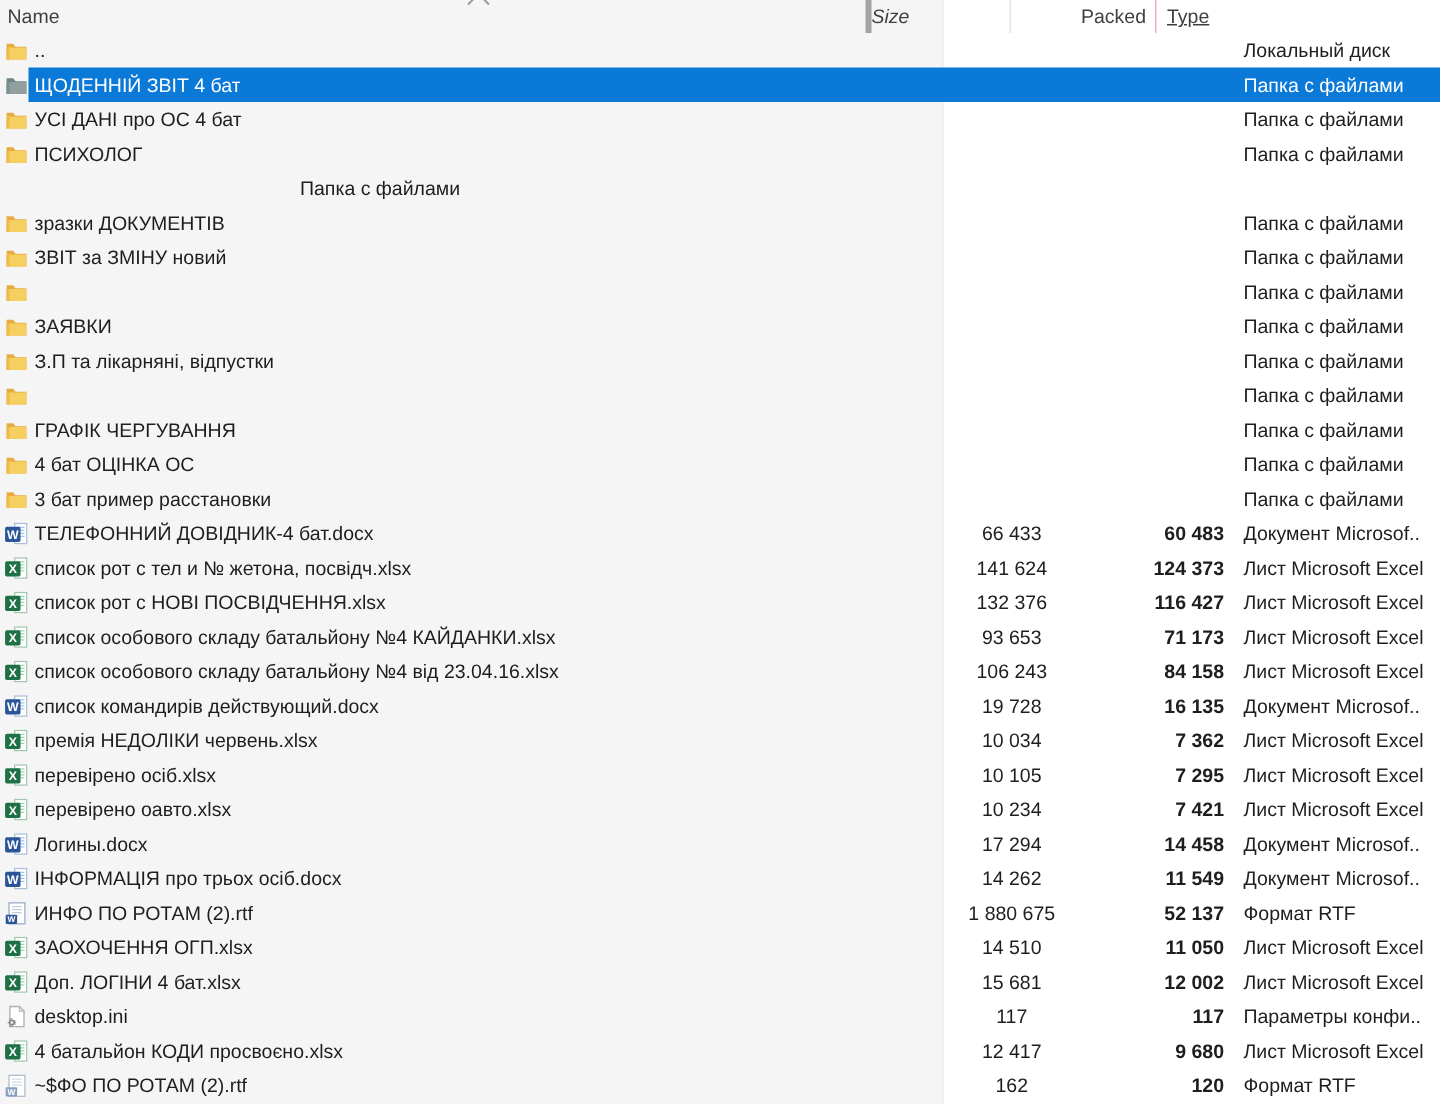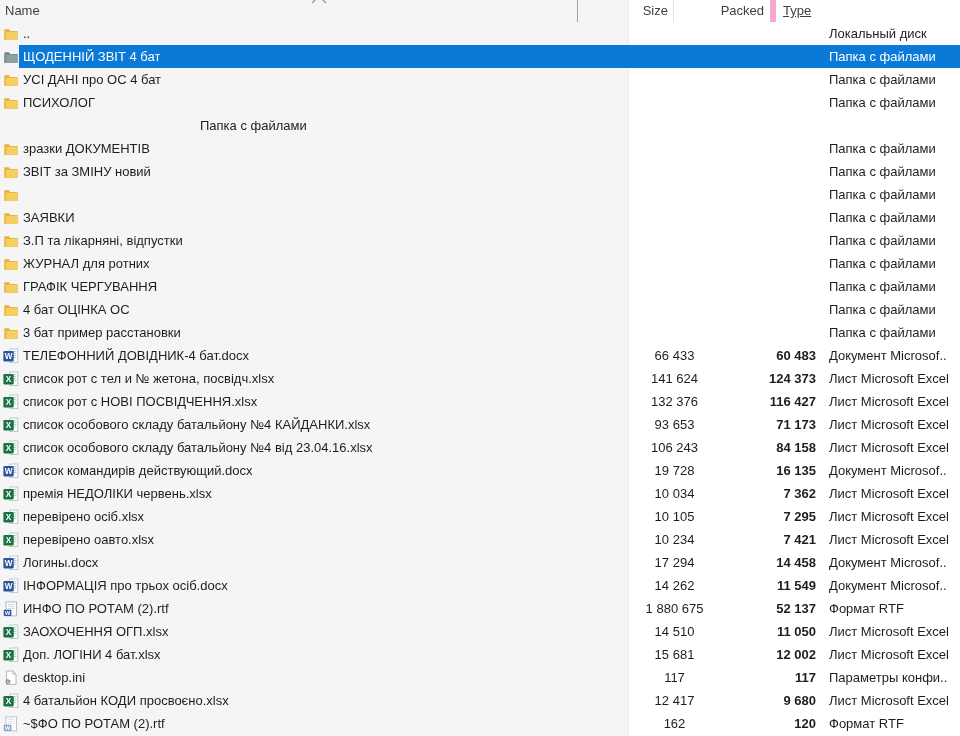--- a/index.html
+++ b/index.html
@@ -5,23 +5,23 @@
   html,body{margin:0;padding:0;background:#fff;}
   .window{
     position:relative;width:960px;height:736px;overflow:hidden;background:#ffffff;
     font-family:"Liberation Sans","DejaVu Sans",sans-serif;font-size:13px;color:#1e1e1e;
   }
   
   .sort-tint{position:absolute;left:0;top:0;width:628px;height:736px;background:#f5f5f6;border-right:1px solid #ececee;}
   .header{position:relative;display:flex;height:22px;line-height:22px;color:#3f3f3f;}
   .hcell{box-sizing:border-box;white-space:nowrap;overflow:hidden;}
   .col-name{width:577px;padding-left:5px;}
-  .col-size{width:96px;text-align:right;padding-right:5px;border-left:1px solid #a3a3a3;}
+  .col-size{width:96px;text-align:left;padding-right:5px;border-left:4px solid #a3a3a3;font-style:italic;}
   .col-packed{width:97px;text-align:right;padding-right:6px;border-left:1px solid #e3e3e5;}
-  .col-type{flex:1;padding-left:7px;border-left:6px solid #f9a8d4;text-decoration:underline;}
+  .col-type{flex:1;padding-left:7px;border-left:1px solid #f9a8d4;text-decoration:underline;}
   .sort-indicator{position:absolute;left:308px;top:0;width:22px;height:5px;overflow:hidden;pointer-events:none;}
   .sort-indicator svg{position:absolute;top:-7px;left:0;}
   .rows{position:relative;}
   .row{position:relative;display:flex;height:23px;line-height:23px;}
   .row .cell{box-sizing:border-box;position:relative;z-index:1;white-space:nowrap;overflow:hidden;}
   .row .c-name{width:629px;display:flex;align-items:center;padding-left:3px;}
   .row .c-size{width:96px;text-align:center;padding-right:5px;}
   .row .c-packed{width:97px;text-align:right;padding-right:6px;font-weight:bold;}
   .row .c-type{flex:1;padding-left:7px;}
   .icon{width:16px;height:16px;flex:none;display:inline-flex;margin-right:4px;}
@@ -202,21 +202,20 @@
       <div class="row">
 
     <div class="cell c-name">
       <span class="icon">
             <svg viewBox="0 0 16 16">
               <path d="M1.4 3.2h4.4l1.5 1.9h7.3v8.6H1.4z" fill="#e7ab3f"></path>
               <path d="M1.4 5.7h13.2v8H1.4z" fill="#f6cf61"></path>
               <path d="M1.4 5.7h2v8h-2z" fill="#eebb4e"></path>
             </svg>
           </span>
-      <span class="fname">ЖУРНАЛ для ротних</span>
     </div>
     <div class="cell c-size"></div>
     <div class="cell c-packed"></div>
     <div class="cell c-type">Папка с файлами</div>
   </div>
       <div class="row">
 
     <div class="cell c-name">
       <span class="icon">
             <svg viewBox="0 0 16 16">

